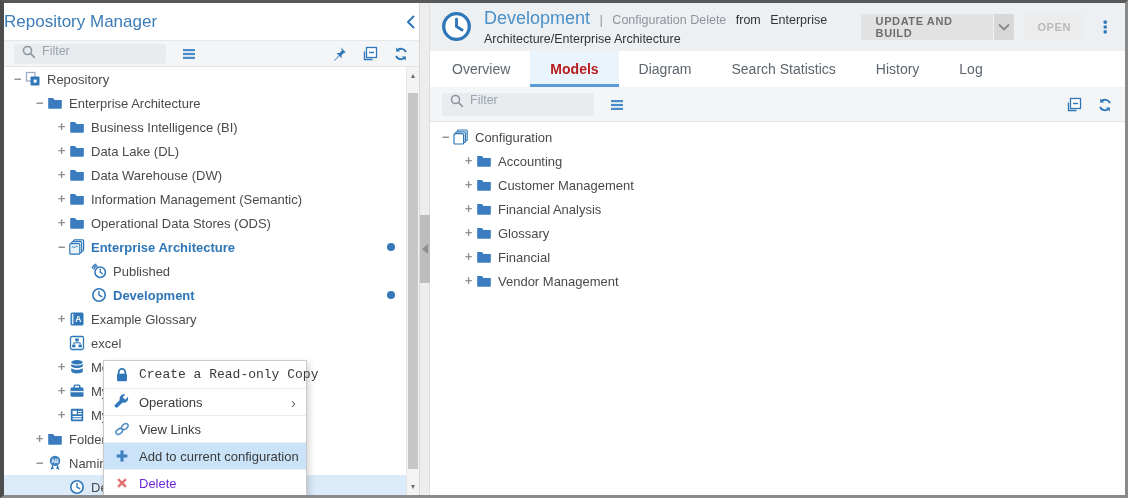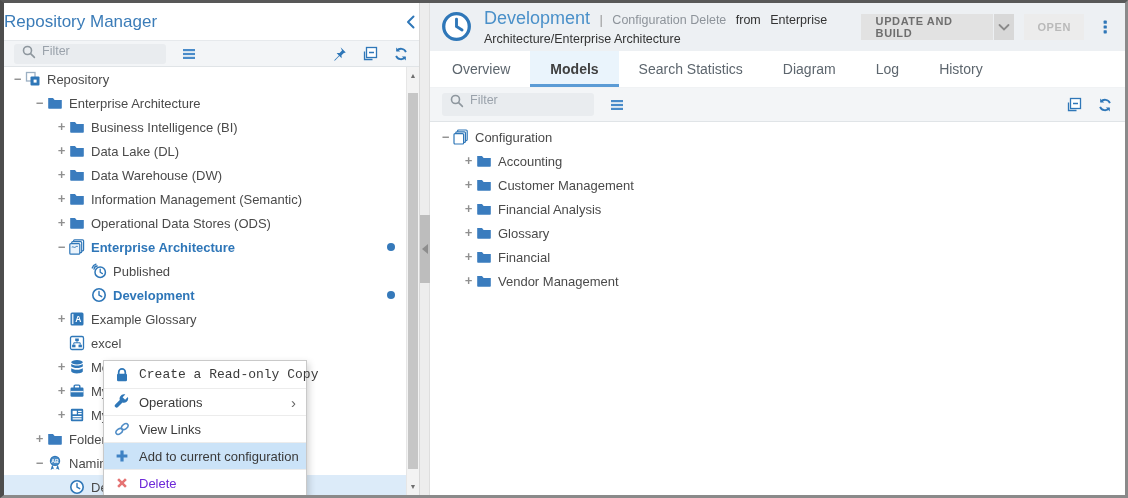--- a/index.html
+++ b/index.html
@@ -53,21 +53,21 @@
   .rp-src{ color:#333; font-size:12.5px; margin-left:5px; }
   .rp-actions{ margin-left:auto; display:flex; align-items:center; margin-top:11px; margin-right:12px; }
   .btn{ display:inline-flex; align-items:center; justify-content:center; height:26px; font-size:11px; font-weight:700;
         letter-spacing:.6px; color:#6e6e6e; background:#e2e2e2; padding:0 15px; cursor:pointer; }
   .btn.chev{ padding:0; width:24px; background:#d8d8d8; margin-left:1px; }
   .btn.open{ background:#ececec; color:#b9b9b9; margin-left:10px; padding:0 13px; }
   .kebab{ margin-left:13px; cursor:pointer; }
 
   .tabs{ height:37px; display:flex; align-items:stretch; padding-left:2px; background:#fff; border-bottom:1px solid #f0f2f4; }
   .tab{ display:flex; align-items:center; padding:0 20px; font-size:14px; color:#5d666e; cursor:pointer; }
-  .tab.active{ color:#404040; font-weight:700; background:#eaf4fc; box-shadow:inset 0 -3px 0 #5b9bd5; }
+  .tab.active{ color:#b91c1c; font-weight:700; background:#eaf4fc; box-shadow:inset 0 -3px 0 #5b9bd5; }
   .rp-toolbar{ height:34px; padding:0 12px; }
   #right-tree{ padding-top:3px; background:#fff; }
 
   
   #context-menu{ position:absolute; left:99px; top:357px; width:204px; background:#fff; border:1px solid #c9c9c9;
                  box-shadow:2px 3px 7px rgba(0,0,0,.18); z-index:10; }
   .mitem{ display:flex; align-items:center; height:27px; padding:0 10px; font-size:13px; color:#3a3a3a; border-top:1px solid #ececec; cursor:pointer; }
   .mitem:first-child{ border-top:none;font-family:Liberation Mono, monospace; }
   .mitem.hl{ background:#cbe3f8; }
   .mitem.dis{ cursor:default; }
@@ -382,30 +382,30 @@
     </header>
 
     <nav class="tabs" id="tabs">
         <span class="tab">
     <span class="tab-label">Overview</span>
   </span>
         <span class="tab active">
     <span class="tab-label">Models</span>
   </span>
         <span class="tab">
+    <span class="tab-label">Diagram</span>
+  </span>
+        <span class="tab">
     <span class="tab-label">Search Statistics</span>
   </span>
         <span class="tab">
-    <span class="tab-label">Diagram</span>
+    <span class="tab-label">History</span>
   </span>
         <span class="tab">
     <span class="tab-label">Log</span>
-  </span>
-        <span class="tab">
-    <span class="tab-label">History</span>
   </span>
       </nav>
 
     <div class="toolbar rp-toolbar">
       <span class="filterbox">
         <span class="icn">
             <svg viewBox="0 0 16 16">
               <circle cx="6.5" cy="6.5" r="4" fill="none" stroke="#8e979e" stroke-width="1.6"></circle>
               <path d="M9.6 9.6 13.4 13.4" stroke="#8e979e" stroke-width="1.6" stroke-linecap="round"></path>
             </svg>

